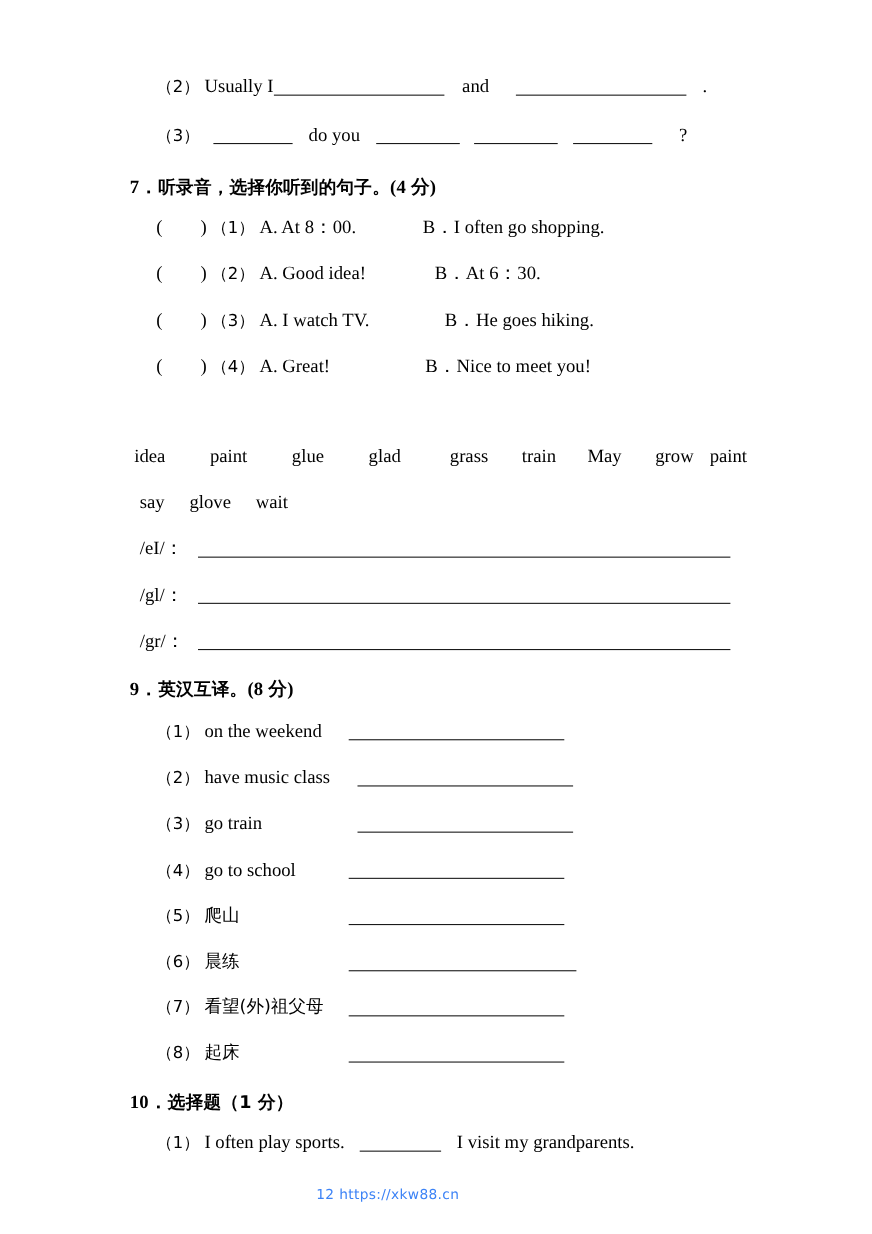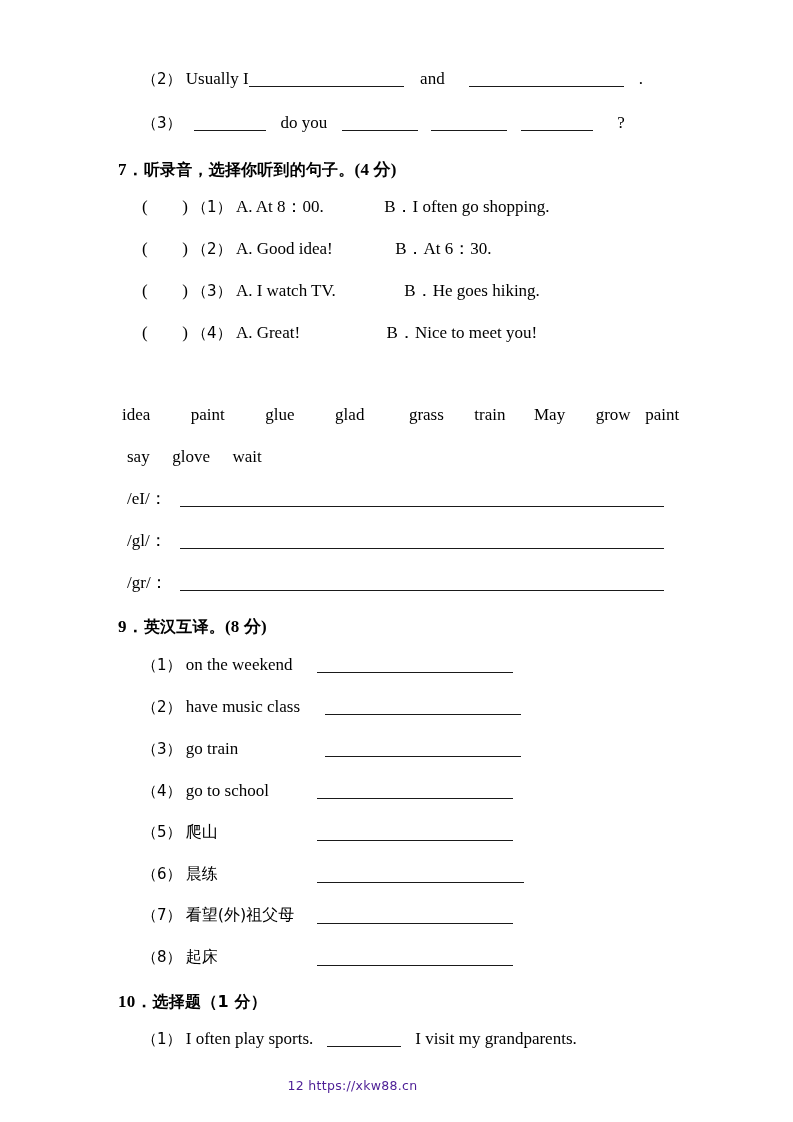--- a/index.html
+++ b/index.html
@@ -94,21 +94,21 @@
     font-family: "Liberation Serif", "DejaVu Serif", serif;
     font-size: 17px;
   }
 
   
   .footer {
     position: absolute;
     left: 0;
     right: 0;
     text-align: center;
-    color: #4c1d95;
+    color: #3b82f6;
     font-family: "DejaVu Sans", "Liberation Sans", sans-serif;
     font-size: 12.5px;
     letter-spacing: 0.3px;
     white-space: nowrap;
   }
 </style>
 </head>
 <body>
 
 <div class="page">

